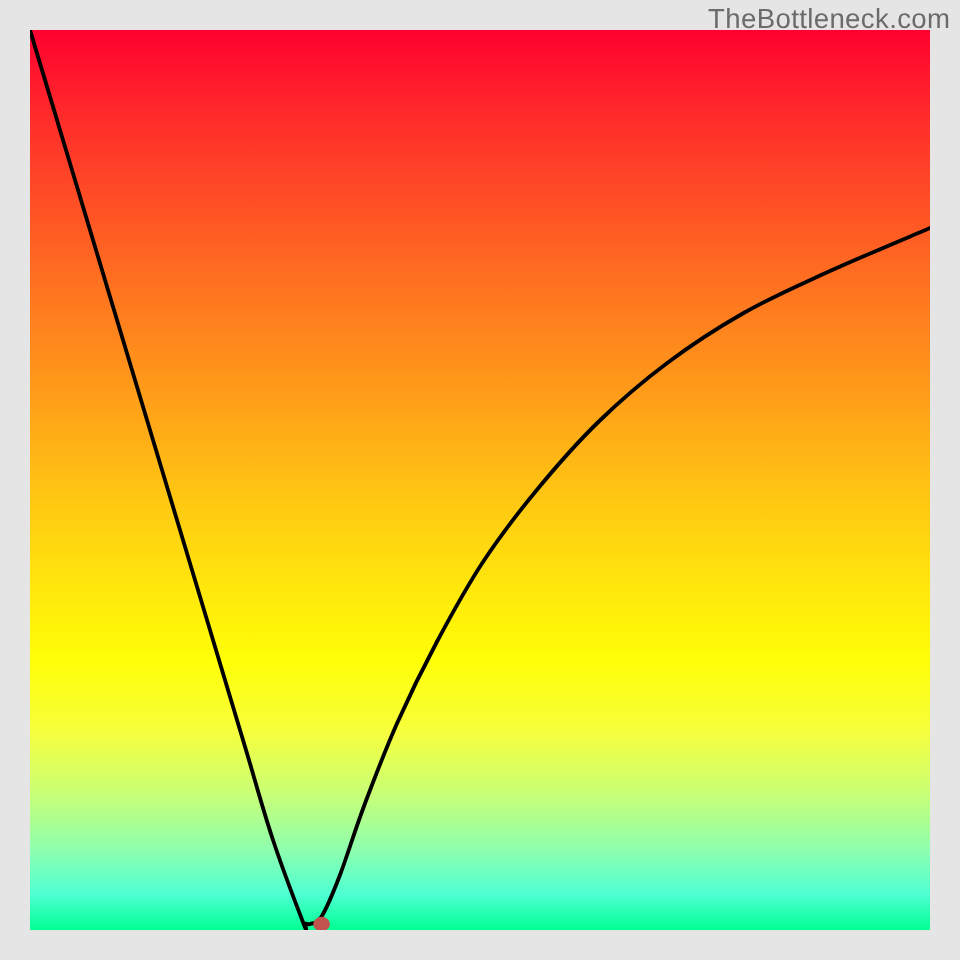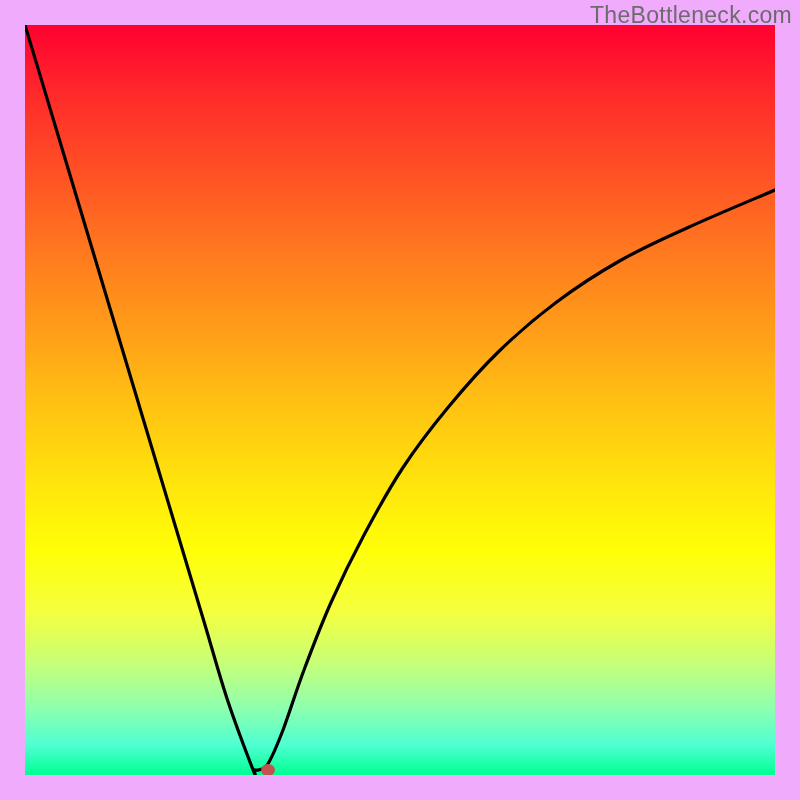--- a/index.html
+++ b/index.html
@@ -8,21 +8,21 @@
     width: 800px;
     height: 800px;
     background: #000;
     overflow: hidden;
     font-family: Arial, Helvetica, sans-serif;
   }
   .stage {
     position: relative;
     width: 800px;
     height: 800px;
-    background: #f0abfc;
+    background: #e5e5e5;
   }
   .plot-area {
     position: absolute;
     left: 25px;
     top: 25px;
     width: 750px;
     height: 750px;
     background: linear-gradient(
       to bottom,
       #ff0030 0%,

